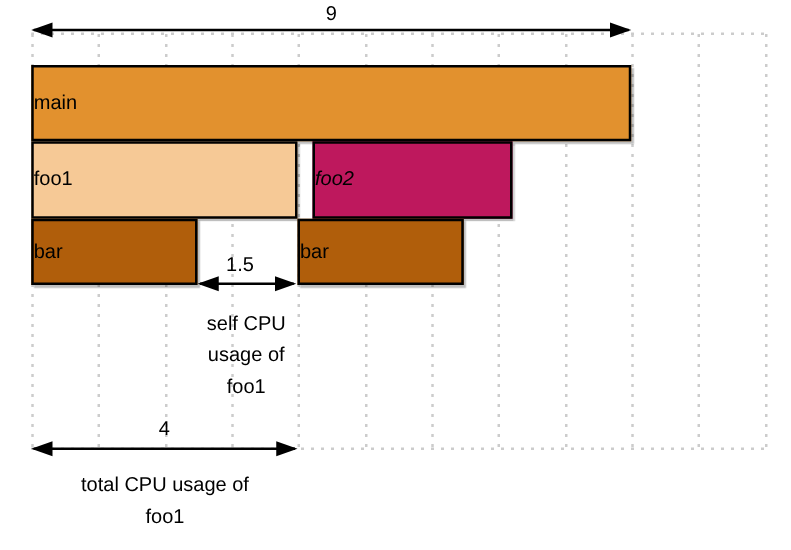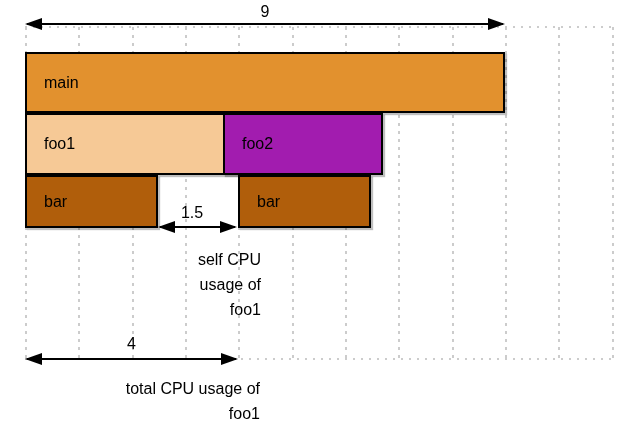--- a/index.html
+++ b/index.html
@@ -25,21 +25,20 @@
     left:25px;width:589px;height:2px;
     background-image:repeating-linear-gradient(to right,#cccccc 0 2px,transparent 2px 8px);
   }
   
   .bar{
     position:absolute;
     box-sizing:border-box;
     border:2px solid #000000;
     box-shadow:2px 2px 1px rgba(0,0,0,0.25);
     display:flex;align-items:center;
-    padding-left:17px;
     font-size:16px;color:#000000;
   }
   
   .arrow{position:absolute;height:14px;}
   .arrow .shaft{
     position:absolute;left:2px;right:2px;top:6px;height:2px;background:#000000;
   }
   .arrow .head-left{
     position:absolute;left:0;top:1px;width:0;height:0;
     border-top:6px solid transparent;border-bottom:6px solid transparent;
@@ -51,21 +50,21 @@
     border-left:17px solid #000000;
   }
   .measure-label{
     position:absolute;
     text-align:center;
     font-size:16px;color:#000000;
     line-height:20px;
   }
   .caption{
     position:absolute;
-    text-align:right;
+    text-align:center;
     font-size:16px;color:#000000;
     line-height:25px;
     white-space:pre-line;
   }
 </style>
 </head>
 <body>
 
 <div class="canvas">
 
@@ -83,21 +82,21 @@
   <div class="vline" style="left:612px"></div>
   <div class="hline" style="top:26px"></div>
   <div class="hline" style="top:358px"></div>
 
   <div class="bar" style="left: 25px; top: 52px; width: 480px; height: 61px; background: rgb(226, 145, 46);">
     <span>main</span>
   </div>
   <div class="bar" style="left: 25px; top: 113px; width: 213px; height: 62px; background: rgb(246, 201, 150);">
     <span>foo1</span>
   </div>
-  <div class="bar" style="left: 223px; top: 113px; width: 160px; height: 62px; background: #a21caf;">
+  <div class="bar" style="left: 250px; top: 113px; width: 160px; height: 62px; background: #be185d; font-style: italic;">
     <span>foo2</span>
   </div>
   <div class="bar" style="left: 25px; top: 175px; width: 133px; height: 53px; background: rgb(176, 94, 11);">
     <span>bar</span>
   </div>
   <div class="bar" style="left: 238px; top: 175px; width: 133px; height: 53px; background: rgb(176, 94, 11);">
     <span>bar</span>
   </div>
 
   <div class="measure-label" style="left:25px;top:2px;width:480px">9</div>
@@ -116,16 +115,16 @@
   <div class="caption" style="left:133px;top:247px;width:128px">self CPU
 usage of
 foo1</div>
 
   <div class="measure-label" style="left:25px;top:334px;width:213px">4</div>
   <div class="arrow" style="left:25px;top:352px;width:213px">
     <div class="shaft"></div>
     <div class="head-left"></div>
     <div class="head-right"></div>
   </div>
-  <div class="caption" style="left:40px;top:376px;width:220px">total CPU usage of
+  <div class="caption" style="left:22px;top:376px;width:220px">total CPU usage of
 foo1</div>
 
 </div>
 
 </body></html>

